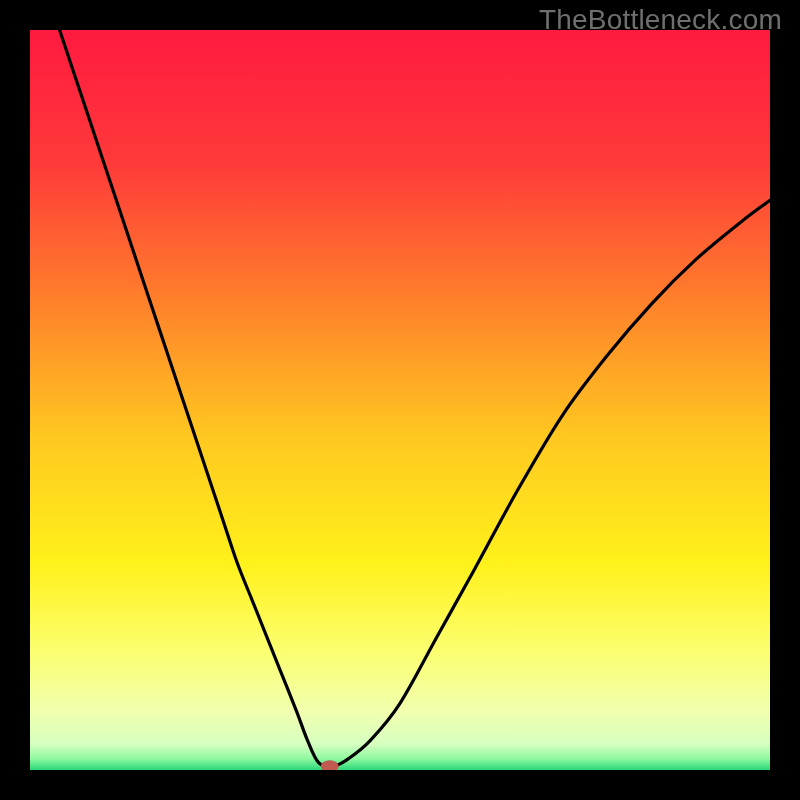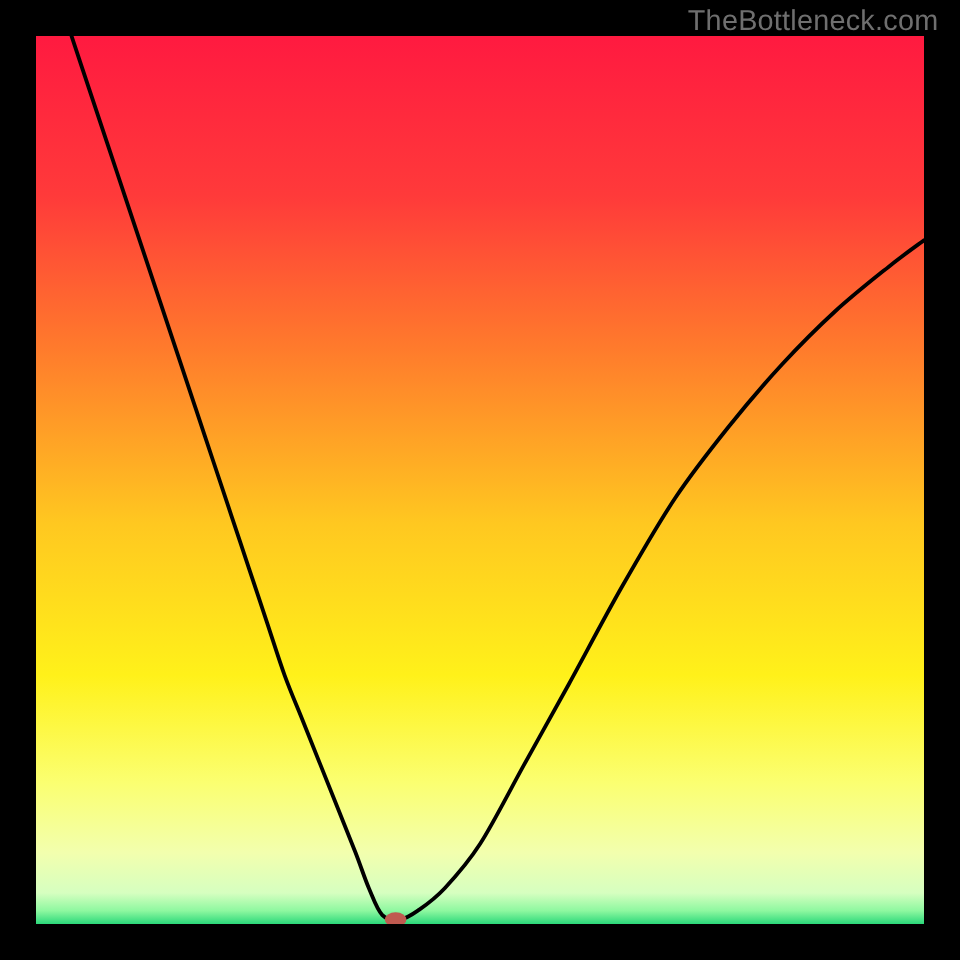--- a/index.html
+++ b/index.html
@@ -20,21 +20,21 @@
     left: 30px;
     top: 30px;
     width: 740px;
     height: 740px;
   }
   .watermark {
     position: absolute;
     top: 4px;
     right: 18px;
     font-family: Arial, Helvetica, sans-serif;
-    font-size: 24px;
+    font-size: 28px;
     color: #6f6f6f;
     font-weight: 500;
     letter-spacing: 0.2px;
   }
   svg { display: block; }
 </style>
 </head>
 <body>
 
 <div class="chart-container">

